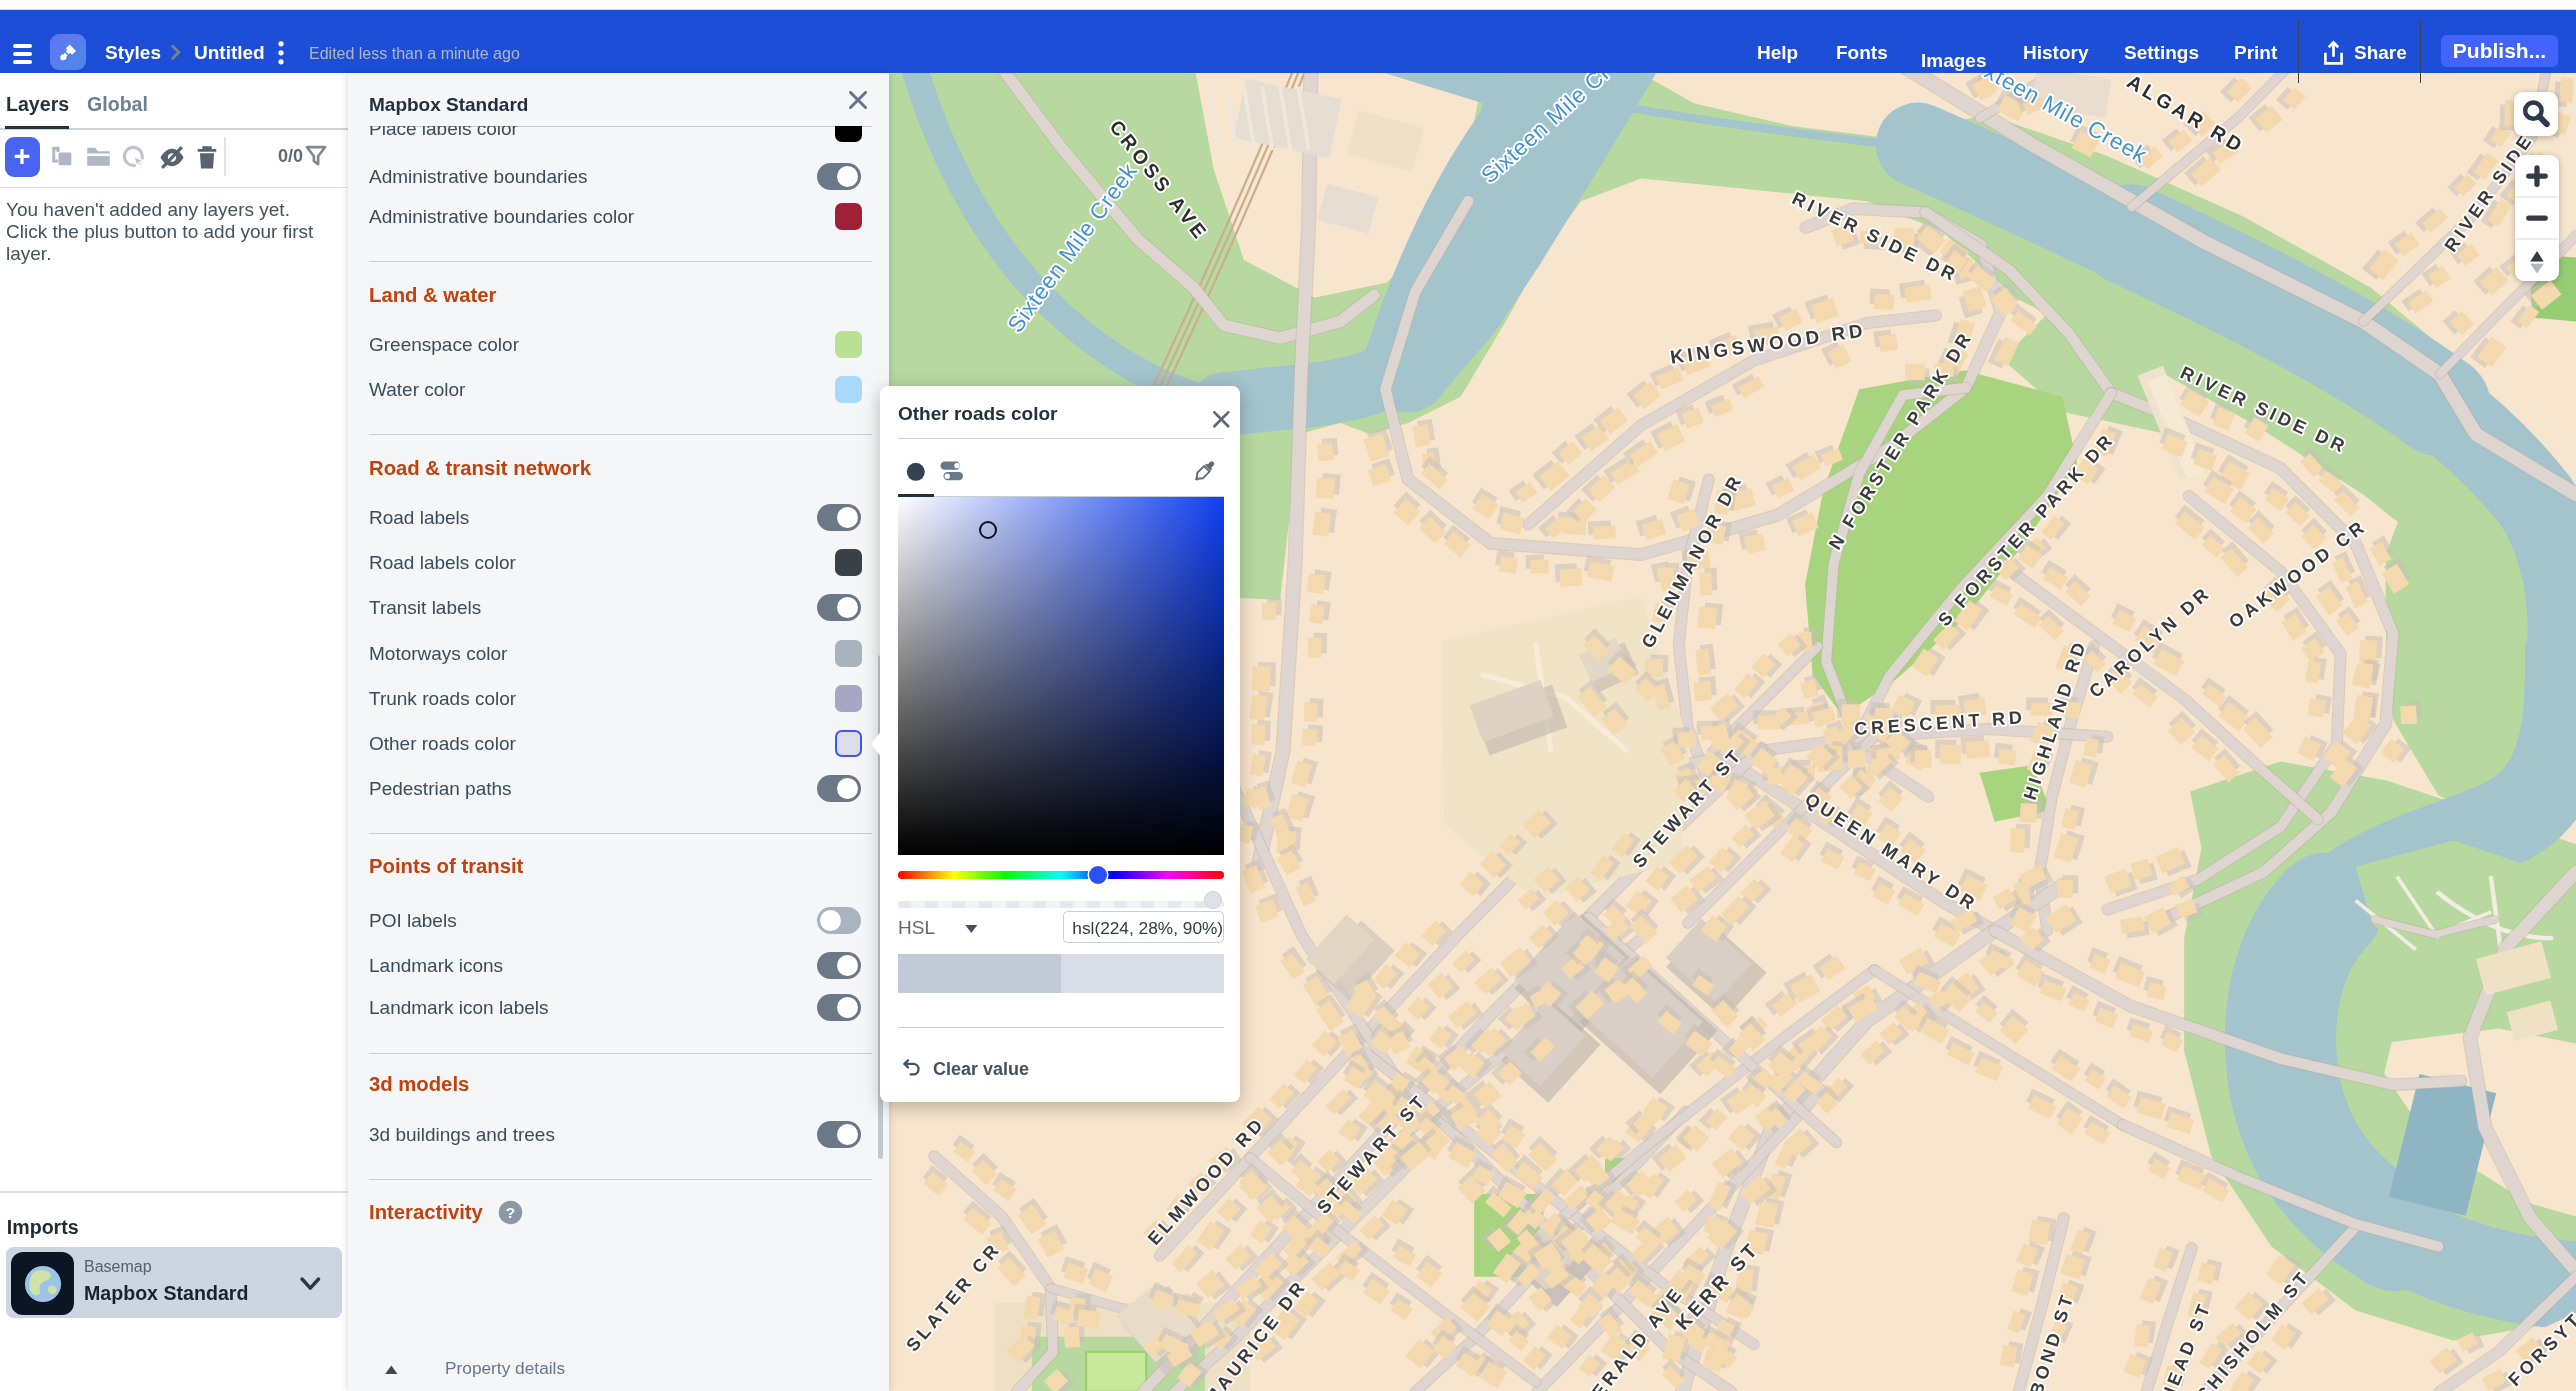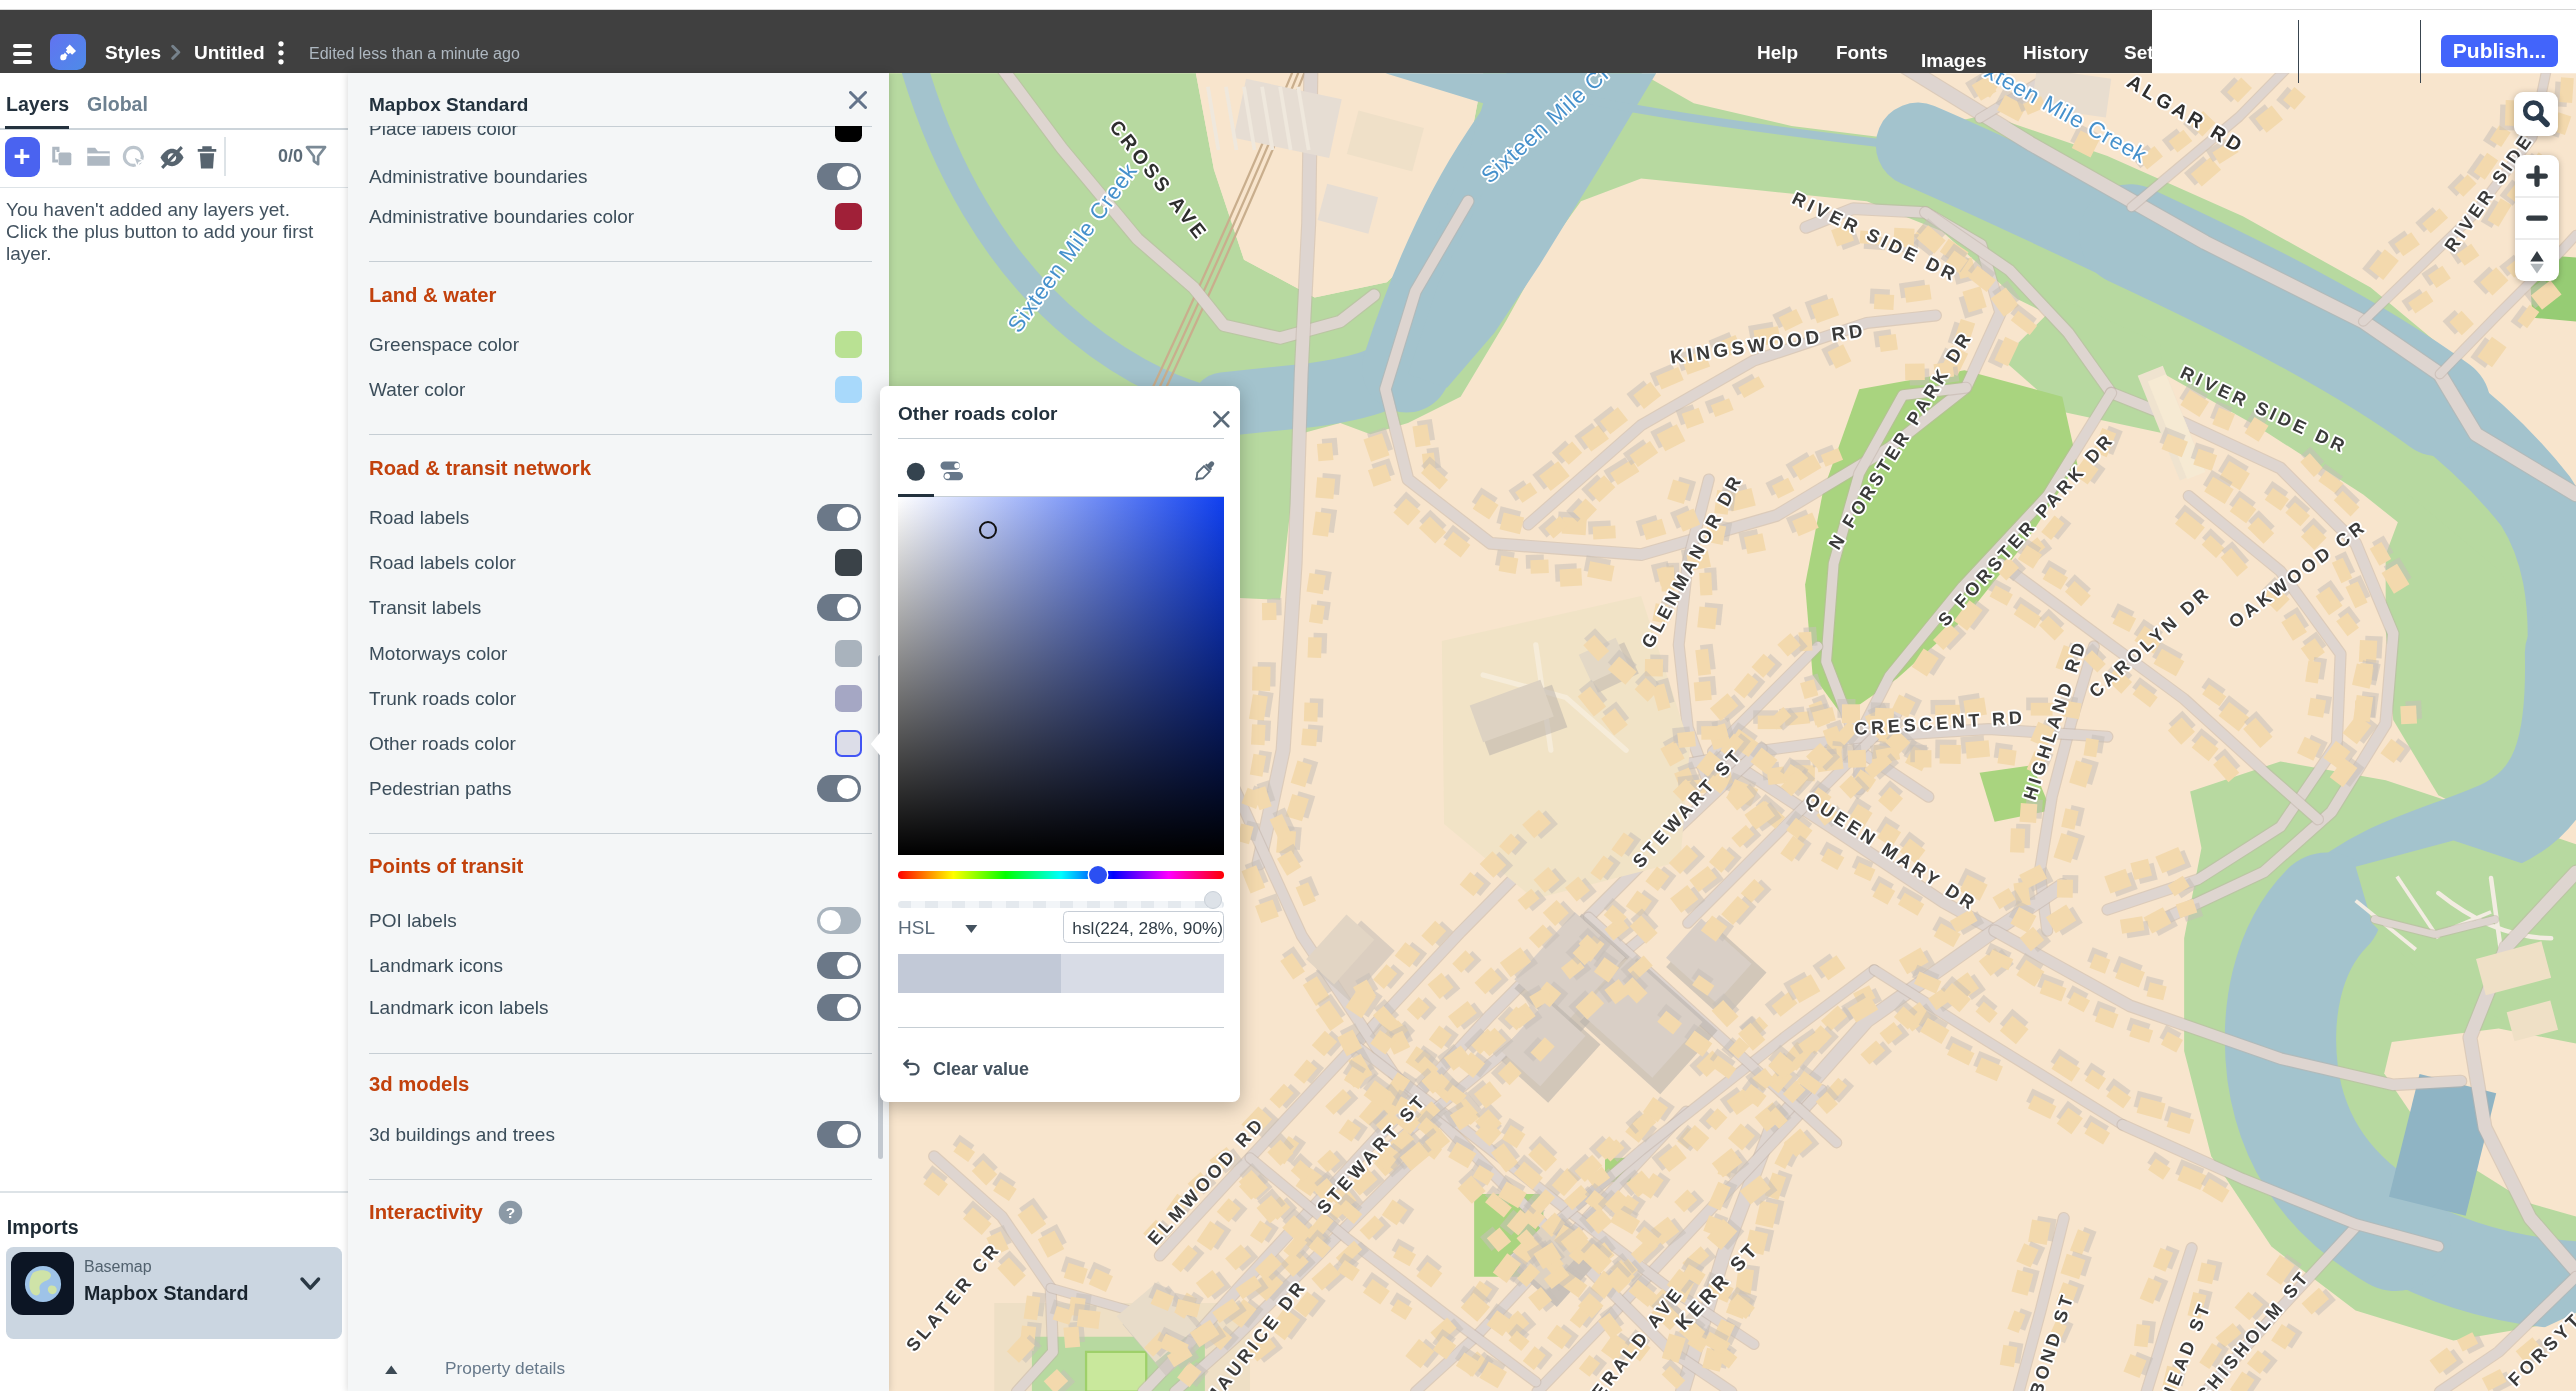--- a/index.html
+++ b/index.html
@@ -2,21 +2,21 @@
 <html style="font-size:12px"><head>
 <meta charset="utf-8">
 <style>
   * { margin:0; padding:0; box-sizing:border-box; }
   html,body { width:2576px; height:1392px; background:#fff; font-family:"Liberation Sans",sans-serif; }
   #app { position:relative; width:2576px; height:1392px; overflow:hidden; }
   .abs { position:absolute; }
 
   
   #topstrip { left:0; top:0; width:2576px; height:9.8px; background:#ffffff; border-bottom:0.8px solid #d8d8d8; }
-  #topbar { left:0; top:9.8px; width:2152px; height:63px; background:#404040; color:#fff; }
+  #topbar { left:0; top:9.8px; width:2576px; height:63px; background:#1d4ed8; color:#fff; }
   #hamburger div { width:19.6px; height:3.8px; background:#fff; border-radius:2.3px; margin-bottom:4.5px; }
   #logo { display:flex; align-items:center; justify-content:center; border-radius:9px;
           background:linear-gradient(135deg,#6173f1 0%,#4e8be8 100%); }
   .tb-txt { font-size:19px; font-weight:bold; color:#fff; }
   #publish { background:#4264fb; color:#fff; font-size:21px; font-weight:bold; border-radius:6px;
              width:117px; height:32px; line-height:32px; text-align:center; display:block; }
   .vsep { width:0.8px; height:63px; background:#39454f; top:9.8px; }
 
   
   #sidebar { left:0; top:73px; width:348px; height:1319px; background:#fff; }
@@ -26,21 +26,21 @@
   #tabline-dark { left:4.5px; top:53px; width:64px; height:3px; background:#24323e; }
   #plusbtn { left:4.5px; top:64px; width:35px; height:40px; background:#4a63f0; border-radius:9px;
              color:#fff; font-size:29px; line-height:38px; text-align:center; font-weight:bold; }
   #toolrow { border-bottom:1.5px solid #dde3e7; height:59px; top:56px; width:348px; left:0; }
   .toolico { top:71px; }
   #toolsep { left:224px; top:64px; width:1.5px; height:39px; background:#dde3e7; }
   #cnt { left:278px; top:73px; font-size:18px; font-weight:bold; color:#5b6a76; }
   #emptymsg { left:6px; top:126px; width:324px; font-size:19px; line-height:22px; color:#42525f; }
   #imports-sep { left:0; top:1118px; width:348px; height:1.5px; background:#dde3e7; }
   #imports-h { left:6.8px; top:1143px; font-size:19.6px; font-weight:bold; color:#1e2b35; }
-  #basecard { left:6px; top:1174px; width:336px; height:92px; background:#cbd6e1; border-radius:7.5px; }
+  #basecard { left:6px; top:1174px; width:336px; height:71px; background:#cbd6e1; border-radius:7.5px; }
   #baseicon { left:5.3px; top:5.3px; width:63px; height:63px; background:#0c1524; border-radius:12px;
               display:flex; align-items:center; justify-content:center; }
   #basemap-s { left:78px; top:11.3px; font-size:16px; color:#51616e; }
   #basemap-t { left:78px; top:35px; font-size:19.6px; font-weight:bold; color:#18232d; }
   #statusbar { left:0; top:1248px; width:348px; height:71px; background:#e9edf0; font-family:"Liberation Mono",monospace; }
 
   
   #panel { left:348px; top:73px; width:541px; height:1319px; background:#f4f6f7;
            box-shadow:0 0 7.5px rgba(0,0,0,.18); }
   #panel h1 { font-size:19px; color:#22313d; margin:21px 0 0 21px; font-weight:bold; }

